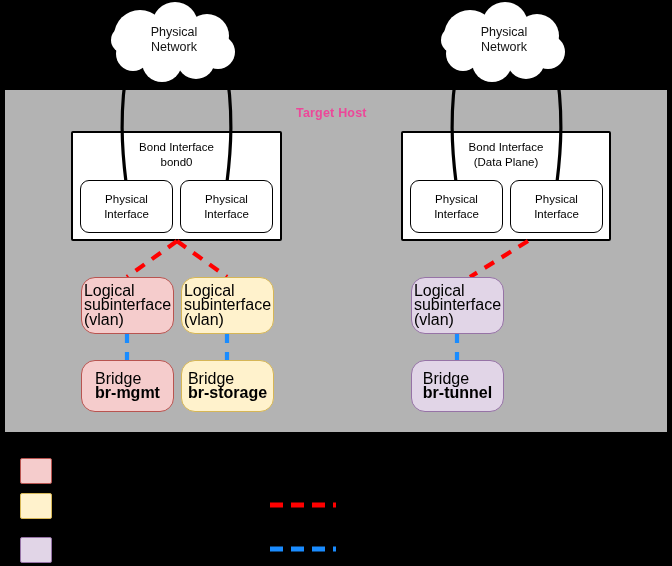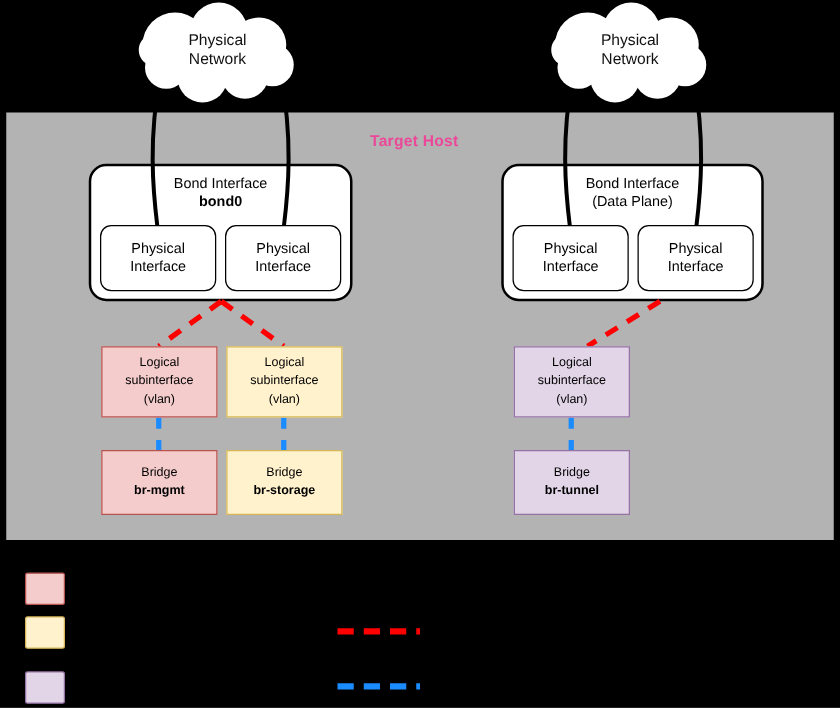--- a/index.html
+++ b/index.html
@@ -48,64 +48,63 @@
     font-size: 12.5px;
     color: #111111;
     line-height: 15px;
     pointer-events: none;
   }
   
   .bond-box {
     position: absolute;
     background: #ffffff;
     border: 2.6px solid #000000;
-    border-radius: 14px;
+    border-radius: 2px;
     box-sizing: border-box;
   }
   .bond-title {
     position: absolute;
     left: 0;
     top: 7px;
     width: 100%;
     text-align: center;
     font-size: 11.5px;
     color: #000000;
     line-height: 14.5px;
     z-index: 4;
   }
   .bond-title .bname {
-    font-weight: bold;
+    font-weight: normal;
   }
   .phy-box {
     position: absolute;
     background: #ffffff;
     border: 1.6px solid #000000;
     border-radius: 9px;
     box-sizing: border-box;
     display: flex;
     align-items: center;
     justify-content: center;
     text-align: center;
     font-size: 11.5px;
     line-height: 14.5px;
     color: #000000;
     z-index: 3;
   }
   
   .node-box {
     position: absolute;
     box-sizing: border-box;
-    border-radius: 0;
+    border-radius: 14px;
     border-width: 1.8px;
     border-style: solid;
     display: flex;
     align-items: center;
     justify-content: center;
-    text-align: center;
-    font-size: 10px;
+    font-size: 16px;
     line-height: 14.5px;
     color: #000000;
     z-index: 3;
   }
   .node-box b { font-weight: bold; }
   
   .legend-swatch {
     position: absolute;
     width: 32px;
     height: 26px;

